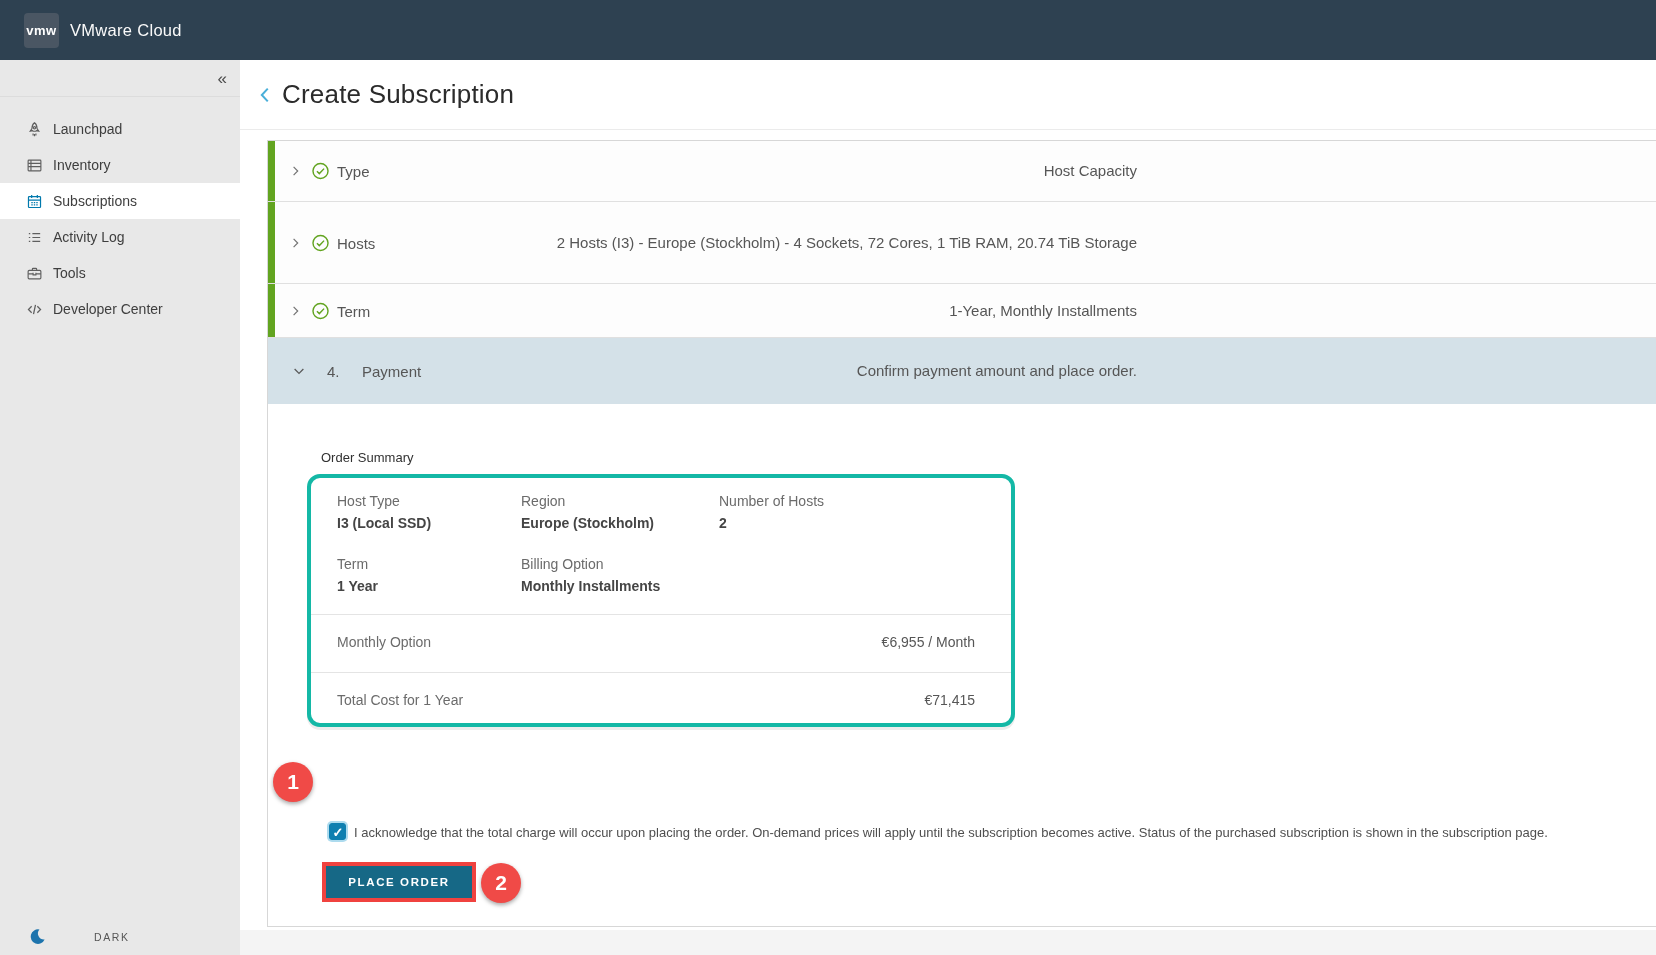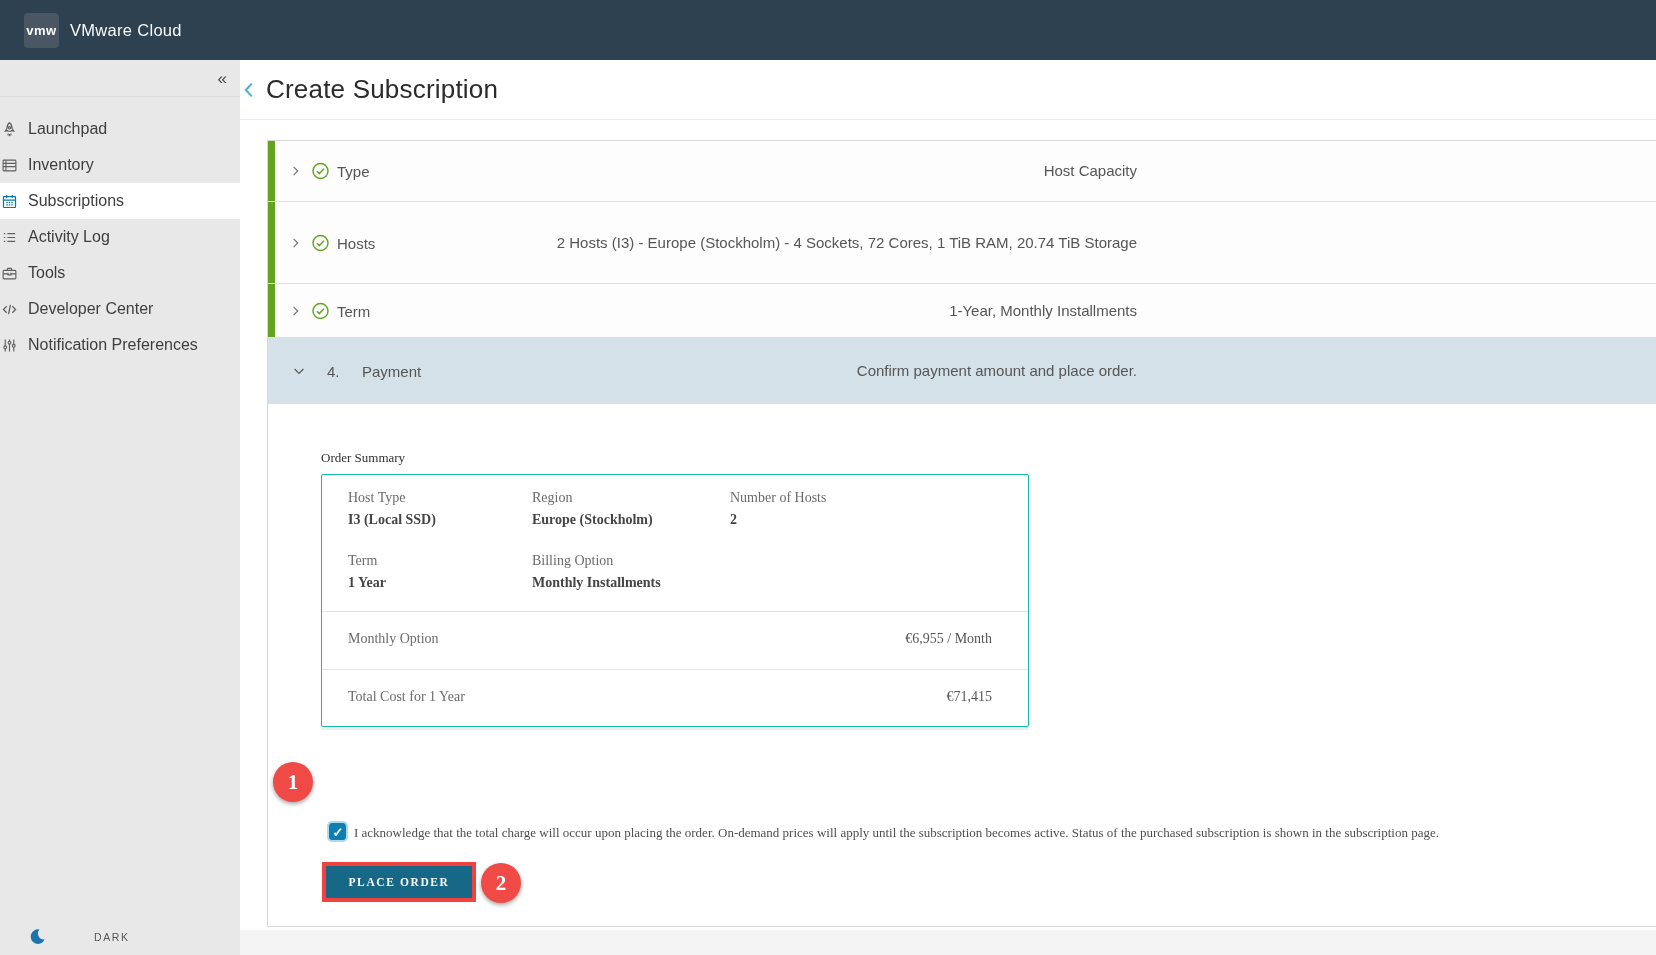--- a/index.html
+++ b/index.html
@@ -9,48 +9,48 @@
   
   .navbar { position:absolute; top:0; left:0; width:1656px; height:60px; background:#2e4151; display:flex; align-items:center; padding-left:24px; }
   .logo-box { width:35px; height:35px; background:#4a5663; border-radius:4px; display:flex; align-items:center; justify-content:center; color:#fff; font-size:13px; font-weight:bold; letter-spacing:.5px; }
   .navbar-title { color:#fafafa; font-size:16.5px; margin-left:11px; letter-spacing:.3px; }
 
   
   .sidebar { position:absolute; top:60px; left:0; width:240px; bottom:0; background:#e8e8e8; }
   .sidebar-header { height:37px; display:flex; align-items:center; justify-content:flex-end; padding-right:13px; border-bottom:1px solid #dcdcdc; }
   .collapse-btn { font-size:17px; color:#4a4a4a; cursor:pointer; line-height:1; }
   .nav-list { margin-top:14px; }
-  .nav-item { height:36px; display:flex; align-items:center; font-size:16px; color:#3e3e3e; cursor:pointer; }
+  .nav-item { height:36px; display:flex; align-items:center; padding-left:25px; font-size:14px; color:#3e3e3e; cursor:pointer; }
   .nav-item.active { background:#ffffff; }
   .nav-icon { width:18px; height:18px; margin-right:10px; display:inline-flex; align-items:center; justify-content:center; }
   .theme-toggle { position:absolute; bottom:9px; left:28px; display:flex; align-items:center; }
   .theme-label { font-size:10.5px; letter-spacing:1.6px; color:#565656; margin-left:11px; font-weight:500;padding-left:36px; }
 
   
   .content { position:absolute; top:60px; left:240px; right:0; bottom:0; background:#fff; }
-  .page-header { height:60px; border-bottom:1px solid #ebebeb; display:flex; align-items:center; }
+  .page-header { height:70px; border-bottom:1px solid #ebebeb; display:flex; align-items:center; padding-left:16px; }
   .back-btn { display:inline-flex; align-items:center; cursor:pointer; margin-right:8px; }
   .page-title { font-size:26px; color:#2b2b2b; font-weight:400; letter-spacing:.2px; }
 
   
   .wizard { position:absolute; left:19px; right:0; top:80px; border-top:1px solid #d7d7d7; border-left:1px solid #d7d7d7;margin-left:8px; }
   .step-row { position:relative; border-bottom:1px solid #e0e0e0; background:#fdfdfd; cursor:pointer; }
   .step-row.done::before { content:""; position:absolute; left:0; top:0; bottom:0; width:7px; background:#62a420; }
   .row-chevron { position:absolute; left:21px; top:50%; transform:translateY(-50%); display:inline-flex; }
   .row-check { position:absolute; left:43px; top:50%; transform:translateY(-50%); display:inline-flex; }
   .step-label { position:absolute; left:69px; top:50%; transform:translateY(-50%); font-size:15px; color:#565656; }
   .step-value { position:absolute; left:224px; top:50%; transform:translateY(-50%); font-size:15px; color:#565656; width:645px; line-height:1.55;text-align:right; }
   .step-row.current { background:#d4e1e8; border-bottom:none; }
   .step-number { position:absolute; left:59px; top:50%; transform:translateY(-50%); font-size:15px; color:#565656; }
   .step-row.current .step-label { left:94px; }
 
   
-  .payment-panel { position:relative; height:523px; background:#fff; border-bottom:1px solid #d7d7d7;font-family:Liberation Serif, serif; }
+  .payment-panel { position:relative; height:523px; background:#fff; border-bottom:1px solid #d7d7d7; }
   .summary-title { position:absolute; left:53px; top:46px; font-size:13px; color:#313131; }
-  .summary-card { position:absolute; left:53px; top:70px; width:708px; height:253px; background:#fff; border:1px solid #14b8a6; border-radius:2px; box-shadow:0 3px 0 rgba(0,0,0,0.07); }
+  .summary-card { position:absolute; left:39px; top:70px; width:708px; height:253px; background:#fff; border:4px solid #14b8a6; border-radius:13px; box-shadow:0 3px 0 rgba(0,0,0,0.07); }
   .sc-label { position:absolute; font-size:14px; color:#6b6b6b; }
   .sc-value { position:absolute; font-size:14px; font-weight:bold; color:#454545; }
   .sc-div { position:absolute; left:0; right:0; height:0; border-top:1px solid #e4e4e4; }
   .sc-right { right:36px; text-align:right; }
 
   .note-badge { position:absolute; width:40px; height:40px; border-radius:50%; background:#f04a47; color:#fff; font-size:21px; font-weight:bold; display:flex; align-items:center; justify-content:center; box-shadow:0 2px 4px rgba(0,0,0,0.35); z-index:5; }
   .confirm-note { position:absolute; left:66px; top:380px; font-size:15px; color:#565656; }
   .ack-row { position:absolute; left:61px; top:419px; display:flex; align-items:flex-start; }
   .checkbox { width:17px; height:17px; border-radius:3px; background:#0e7fb0; border:1px solid #0e7fb0; box-shadow:0 0 0 2px rgba(73,175,217,.45); position:relative; cursor:pointer; flex:none; }
   .checkbox.checked::after { content:"✓"; position:absolute; left:2.5px; top:0.5px; color:#fff; font-size:13px; font-weight:bold; }
@@ -131,31 +131,20 @@
 
     <div class="nav-item">
       <span class="nav-icon">
         <svg width="17" height="17" viewBox="0 0 24 24" fill="none" stroke="#5f5f5f" stroke-width="1.8">
           <path d="M8 7.5 3.5 12 8 16.5M16 7.5l4.5 4.5L16 16.5M13.4 5.5l-2.8 13"></path>
         </svg>
       </span>
       <span>Developer Center</span>
     </div>
 
-    <div class="nav-item">
-      <span class="nav-icon">
-        <svg width="17" height="17" viewBox="0 0 24 24" fill="none" stroke="#5f5f5f" stroke-width="1.6">
-          <path d="M6 3.5v17M12 3.5v17M18 3.5v17"></path>
-          <circle cx="6" cy="14.5" r="2" fill="#e8e8e8"></circle>
-            <circle cx="12" cy="8" r="2" fill="#e8e8e8"></circle>
-            <circle cx="18" cy="12.5" r="2" fill="#e8e8e8"></circle>
-        </svg>
-      </span>
-      <span>Notification Preferences</span>
-    </div>
 
   </div>
 
   <div class="theme-toggle">
     <span>
       <svg width="19" height="19" viewBox="0 0 24 24" fill="#1d74ad">
         <path d="M14.5 3.2A9.2 9.2 0 1 0 21 15.8 7.6 7.6 0 0 1 14.5 3.2z"></path>
       </svg>
     </span>
     <span class="theme-label">DARK</span>

